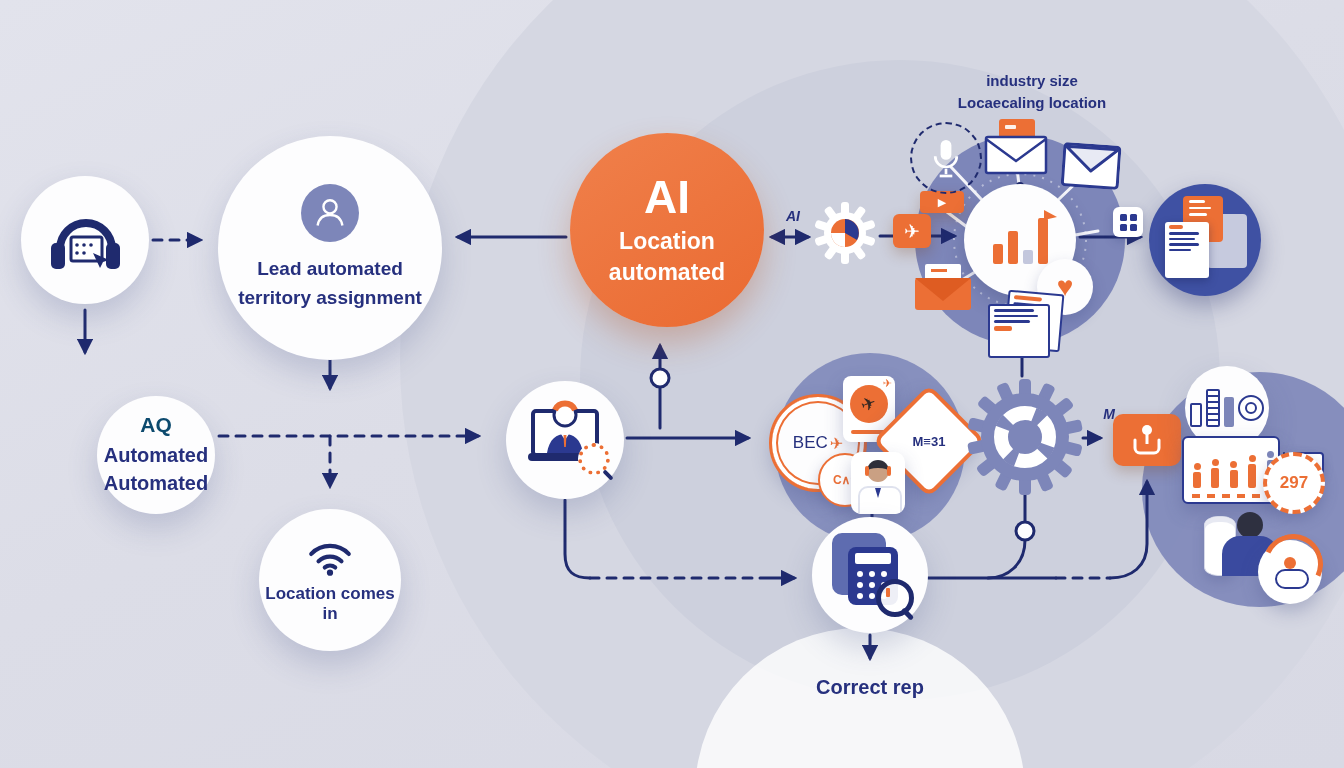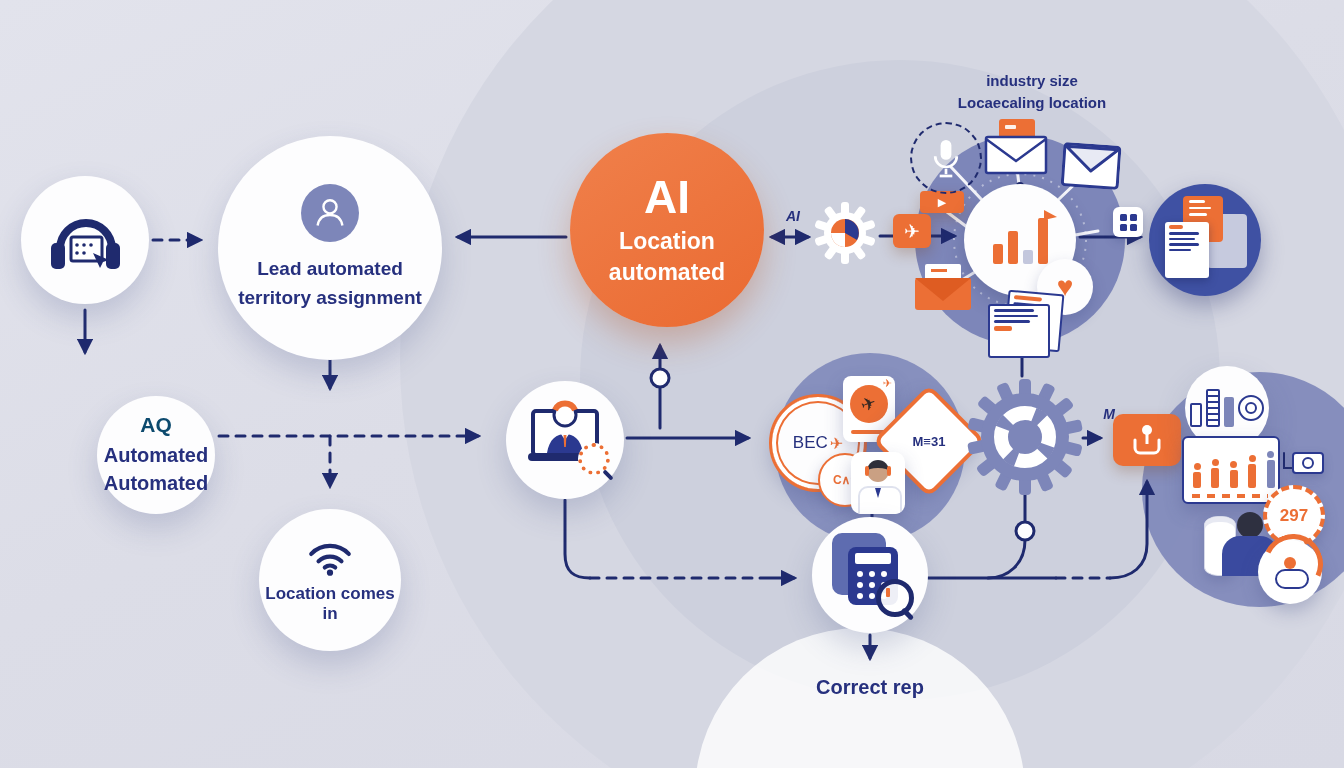--- a/index.html
+++ b/index.html
@@ -412,21 +412,21 @@
       <span class="fig" style="height:24px;background:#ec6f35;"></span>
       <span class="fig" style="height:28px;background:#7d86b9;"></span>
     </div>
     <div style="position:absolute;left:8px;bottom:4px;width:76px;height:4px;background:repeating-linear-gradient(90deg,#ec6f35 0 8px,transparent 8px 15px);"></div>
   </div>
 
   <div class="abs" style="left:1292px;top:452px;width:28px;height:18px;background:#fff;border:2px solid #2b3990;border-radius:4px;box-shadow:0 4px 10px rgba(70,80,135,.3);display:flex;align-items:center;justify-content:center;">
     <div class="circle" style="width:8px;height:8px;border:2px solid #2b3990;"></div>
   </div>
 
-  <div class="abs circle" style="left:1263px;top:485px;width:54px;height:54px;background:#fff;border:4px dashed #ec6f35;box-shadow:0 6px 14px rgba(70,80,135,.3);display:flex;align-items:center;justify-content:center;">
+  <div class="abs circle" style="left:1263px;top:452px;width:54px;height:54px;background:#fff;border:4px dashed #ec6f35;box-shadow:0 6px 14px rgba(70,80,135,.3);display:flex;align-items:center;justify-content:center;">
     <span style="font-size:17px;font-weight:bold;color:#ec6f35;">297</span>
   </div>
 
   <div class="abs" style="left:1204px;top:516px;width:30px;height:58px;background:#fff;border:1.5px solid #d6d9e8;border-radius:14px/9px;box-shadow:inset 0 5px 0 #e7e9f2, 0 6px 12px rgba(70,80,135,.25);"></div>
 
   <div class="abs" style="left:1222px;top:512px;width:56px;height:64px;">
     <div class="abs circle" style="left:15px;top:0;width:26px;height:26px;background:#2e3040;"></div>
     <div class="abs" style="left:0;top:24px;width:56px;height:40px;background:#3a4a9f;border-radius:18px 18px 0 0;"></div>
   </div>
 

